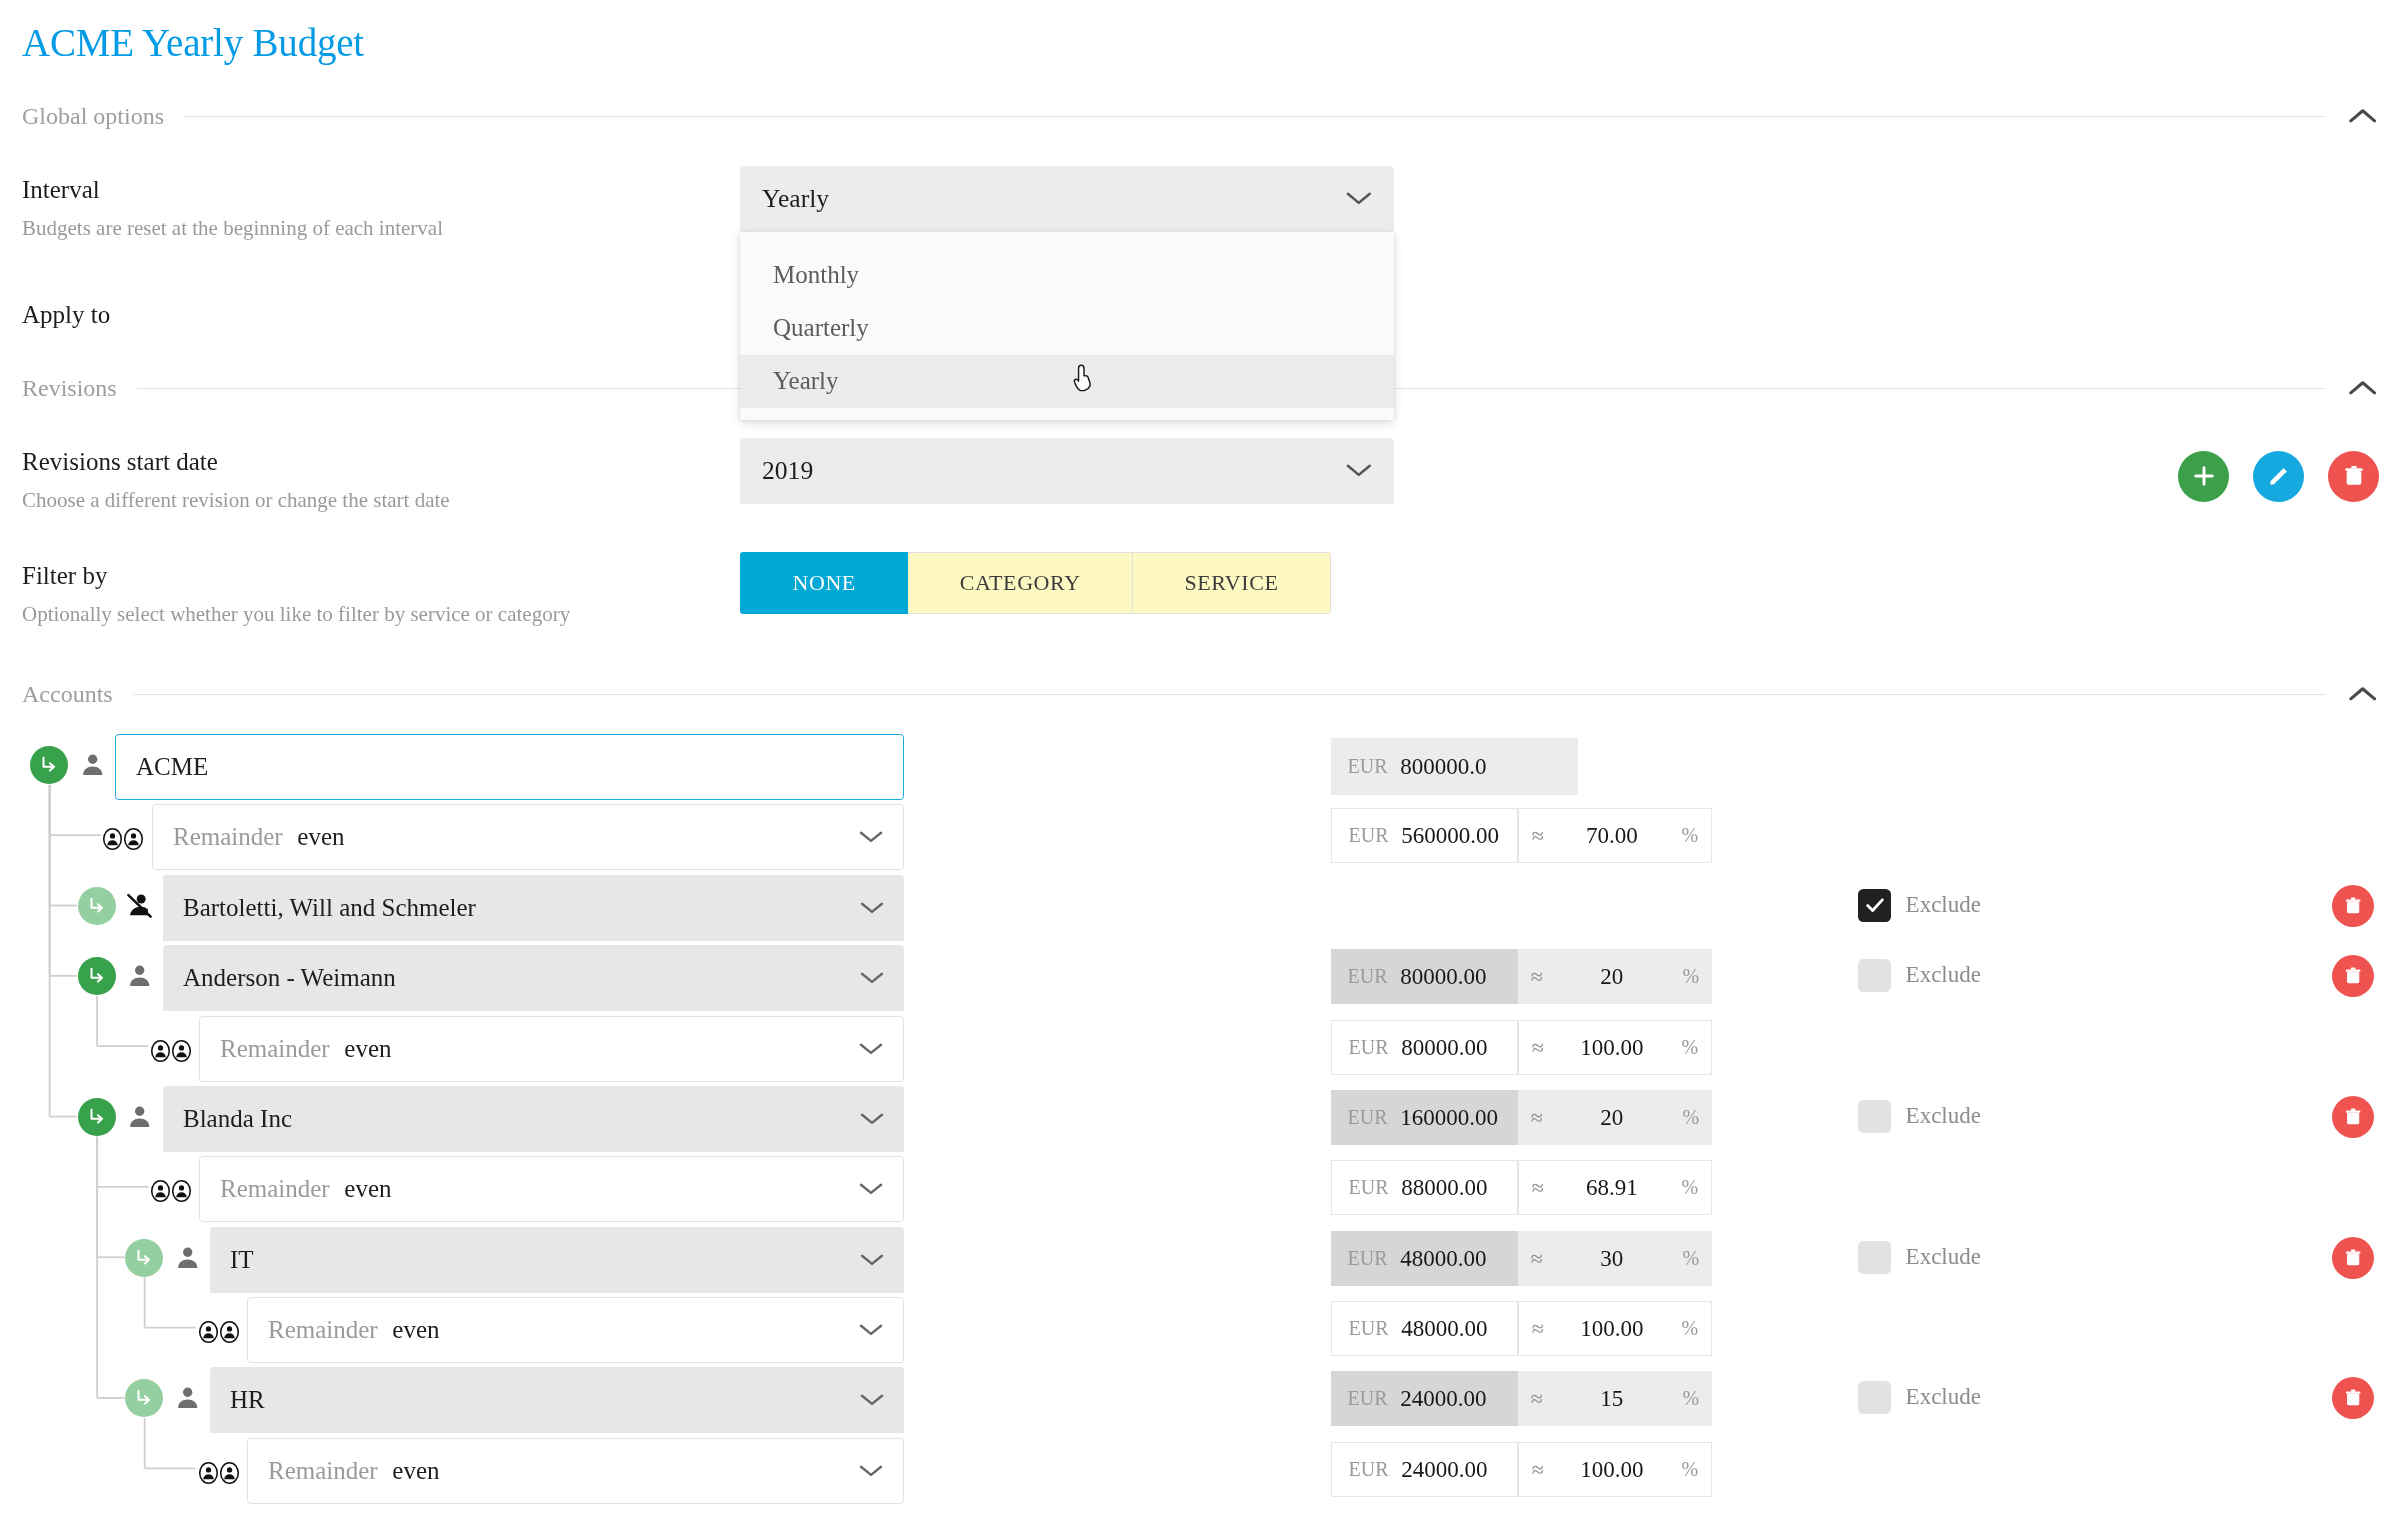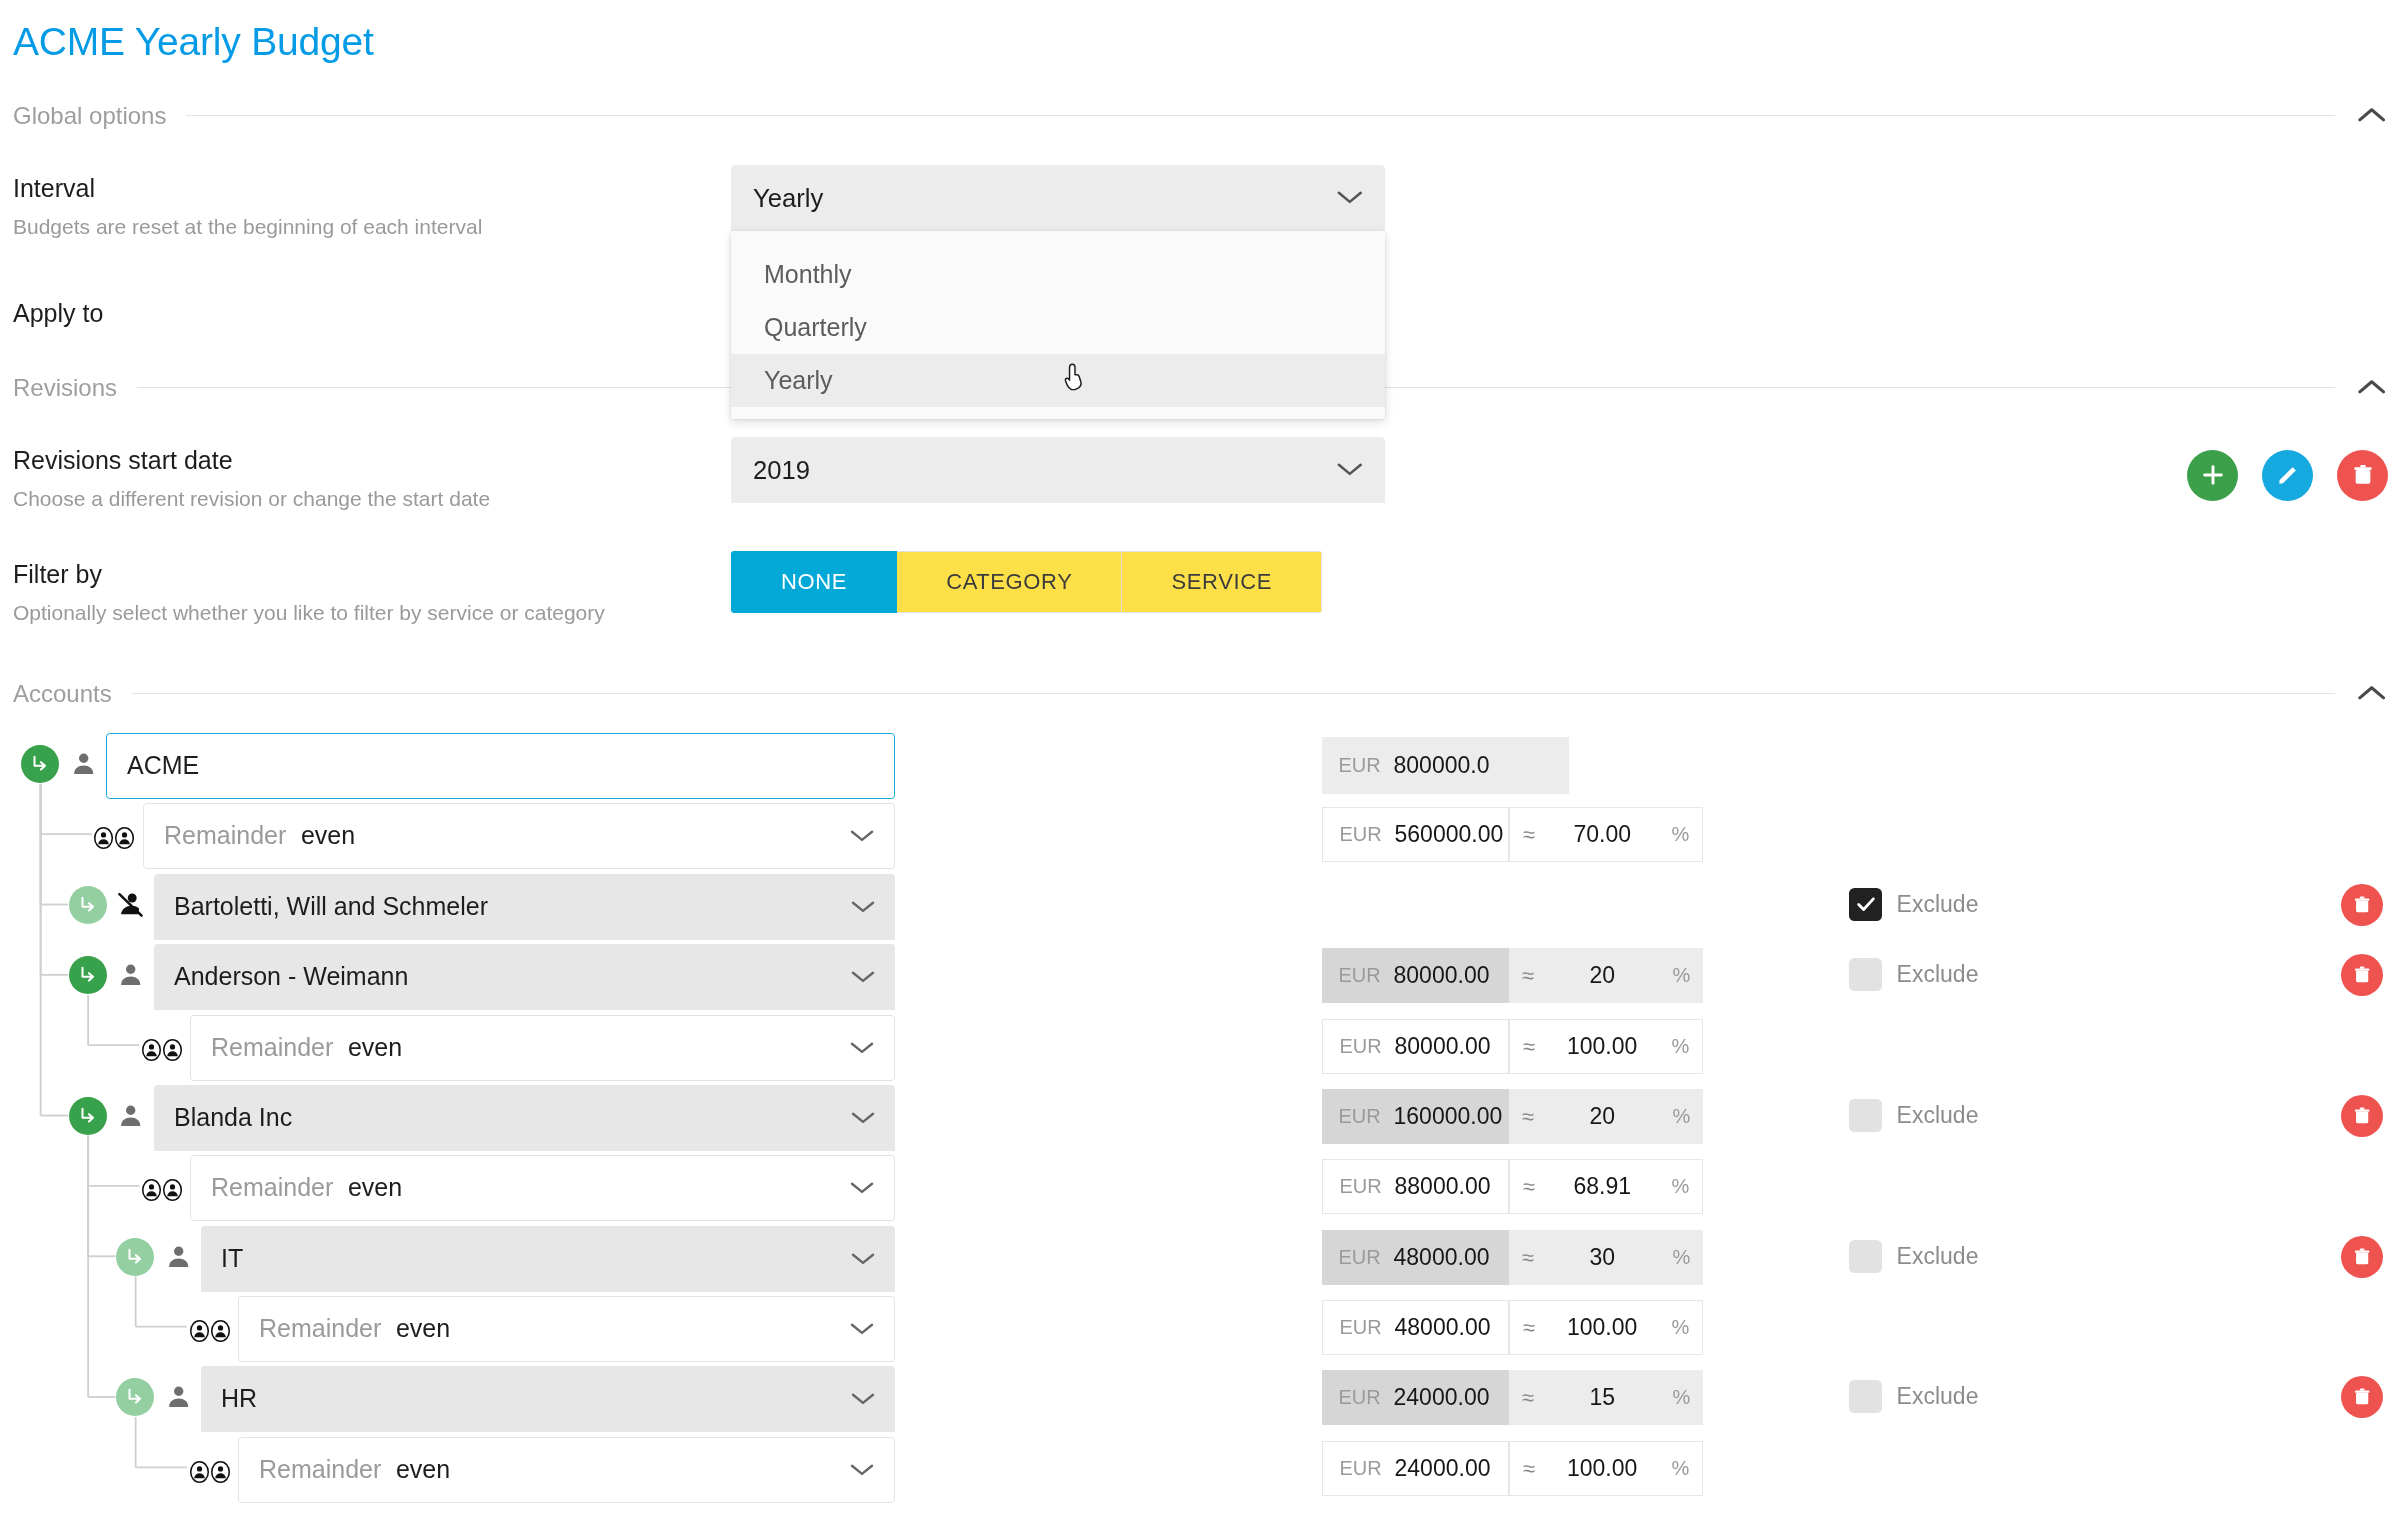--- a/index.html
+++ b/index.html
@@ -2,21 +2,21 @@
 <html style="font-size:14.6px"><head>
 <meta charset="utf-8">
 <style>
   * { box-sizing: border-box; margin: 0; padding: 0; }
   html, body {
     width: 2401px; height: 1528px;
     background: #ffffff;
     font-family: "Liberation Sans", sans-serif;
     overflow: hidden;
   }
-  .page { position: relative; width: 2401px; height: 1528px; padding: 0 13px; }
+  .page { position: relative; width: 2401px; height: 1528px; padding: 0 22px; font-family: Liberation Serif, serif; }
 
   
   .page-title {
     color: #039BE5;
     font-size: 39px;
     font-weight: 400;
     letter-spacing: -0.2px;
     padding-top: 20px;
     padding-left: 0px;
   }
@@ -82,21 +82,21 @@
     pointer-events: none; z-index: 90;
   }
 
   
   .segmented { display: flex; border-radius: 3.7px; overflow: hidden; width: 591px; }
   .seg {
     flex: 1 1 auto; height: 62px;
     display: flex; align-items: center; justify-content: center;
     font-size: 22px; letter-spacing: 0.6px;
     border: 0.9px solid #e0e0e0; border-left: none;
-    background: #fde047; color: #3c3c3c; cursor: pointer;
+    background: #fef9c3; color: #3c3c3c; cursor: pointer;
   }
   .seg:first-child { border-left: 0.9px solid #e0e0e0; }
   .seg.active { background: #03A9D6; color: #fff; border-color: #03A9D6; }
 
   
   .rev-actions {
     position: absolute; right: 0; top: 12.8px;
     display: flex; gap: 24px; align-items: center;
   }
   .fab { width: 51px; height: 51px; border-radius: 50%;

